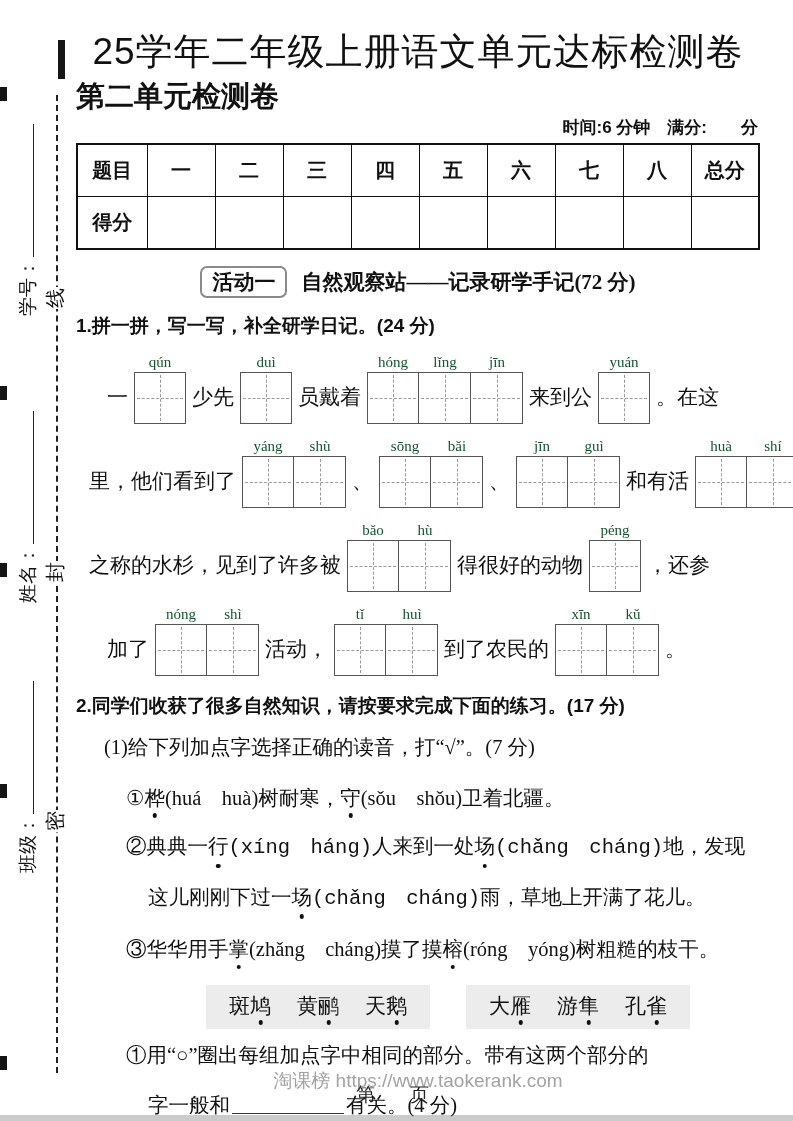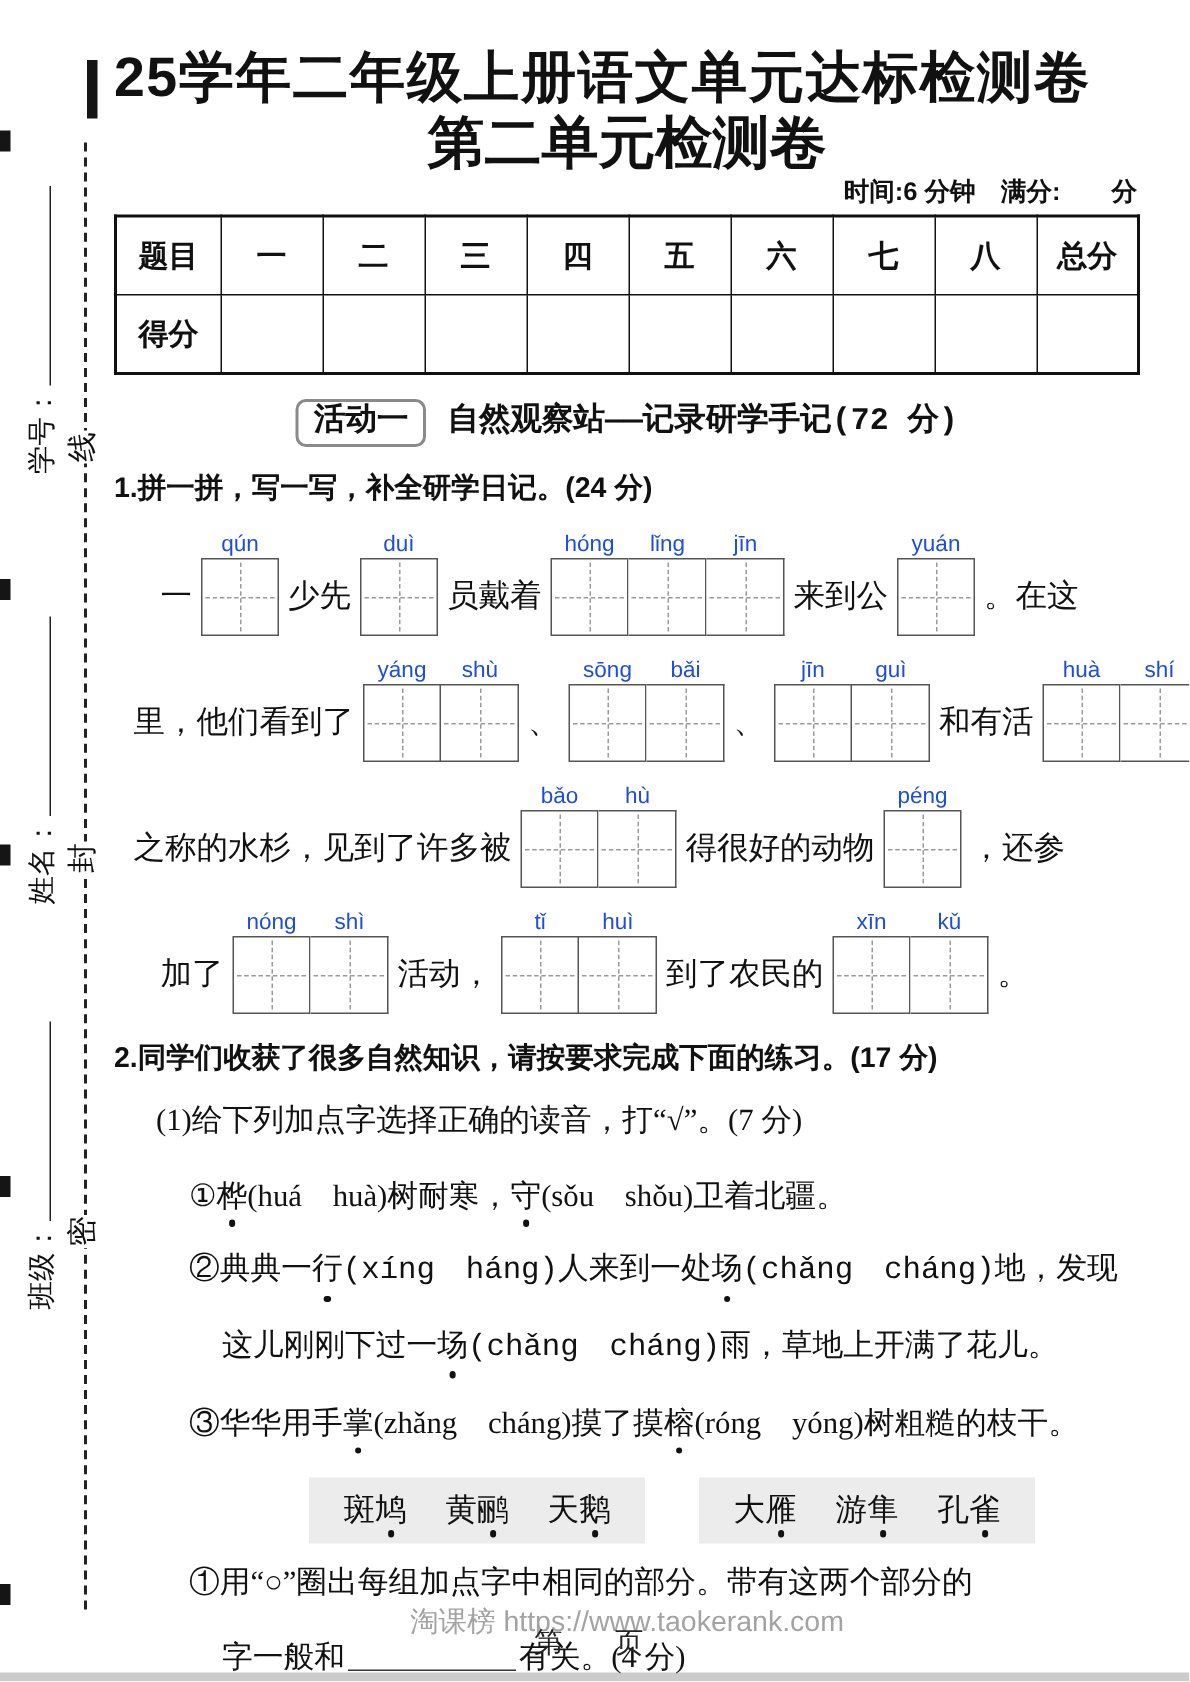--- a/index.html
+++ b/index.html
@@ -19,48 +19,48 @@
              background:#fff;padding:3px 1px;color:#111;}
   .seal-c1{left:44px;top:285px;}
   .seal-c2{left:44px;top:559px;}
   .seal-c3{left:44px;top:808px;}
   .scan-mark{position:absolute;left:0;width:7px;height:14px;background:#151515;}
   .title-mark{position:absolute;left:58px;top:40px;width:7px;height:39px;background:#151515;}
   .bottom-strip{position:absolute;left:0;right:0;bottom:0;height:6px;background:#cbcbcb;}
 
   
   .content{position:absolute;left:76px;top:0;width:684px;}
-  .title{margin-top:28px;font-family:"Liberation Sans",sans-serif;
-         font-weight:bold;font-size:37px;line-height:48px;letter-spacing:1px;}
-  .subtitle{text-align:center;font-family:"Liberation Sans",sans-serif;font-weight:bold;
-            font-size:38px;line-height:40px;}
+  .title{margin-top:28px;text-align:center;font-family:"Liberation Sans",sans-serif;
+         font-weight:normal;font-size:37px;line-height:48px;letter-spacing:1px;}
+  .subtitle{text-align:left;font-family:"Liberation Sans",sans-serif;font-weight:bold;
+            font-size:29px;line-height:40px;}
   .time-line{text-align:right;font-family:"Liberation Sans",sans-serif;font-weight:bold;
              font-size:17px;line-height:24px;padding-right:2px;}
   table.score{width:100%;border-collapse:collapse;margin-top:3px;table-layout:fixed;
               font-family:"Liberation Sans",sans-serif;font-weight:bold;font-size:20px;
               text-align:center;border:2.2px solid #111;}
   table.score td{border:1.6px solid #111;height:26px;padding:12px;}
 
-  .activity{text-align:center;margin-top:16px;font-family:Liberation Mono, monospace;
+  .activity{text-align:center;margin-top:16px;font-family:Liberation Serif, serif;
             font-weight:bold;font-size:21px;line-height:32px;}
   .badge{display:inline-block;border:2px solid #8a8a8a;border-radius:7px;padding:0 10px;
          margin-right:14px;line-height:28px;}
 
   .q-label{font-family:"Liberation Sans",sans-serif;font-weight:bold;font-size:19px;
            line-height:28px;margin-top:14px;}
   .q2-label{margin-top:16px;}
 
   
   .py-row{display:flex;align-items:flex-end;margin-top:13px;}
   .py-row.indent1{padding-left:28px;}
   .py-row.indent2{padding-left:10px;}
   .py-text{font-size:21px;padding:0 3px 13px 3px;white-space:nowrap;}
   .grid-group{display:inline-flex;align-items:flex-end;margin:0 3px;}
   .grid-cell{display:inline-flex;flex-direction:column;align-items:center;}
-  .py-label{font-family:Liberation Sans, sans-serif;font-size:15px;color:#1d4ed8;
+  .py-label{font-family:Liberation Serif, serif;font-size:15px;color:#14532d;
             height:19px;line-height:19px;}
   .tzg{display:block;width:52px;height:52px;border:1.6px solid #555;background:#fff;
        position:relative;box-sizing:border-box;}
   .grid-cell:not(:first-child) .tzg{border-left:none;}
   .tzg::before{content:"";position:absolute;left:50%;top:2px;bottom:2px;border-left:1px dashed #9a9a9a;}
   .tzg::after{content:"";position:absolute;top:50%;left:2px;right:2px;border-top:1px dashed #9a9a9a;}
 
   
   .kai-line{font-size:20.5px;line-height:30px;margin-top:12px;}
   .ind1{padding-left:28px;}

